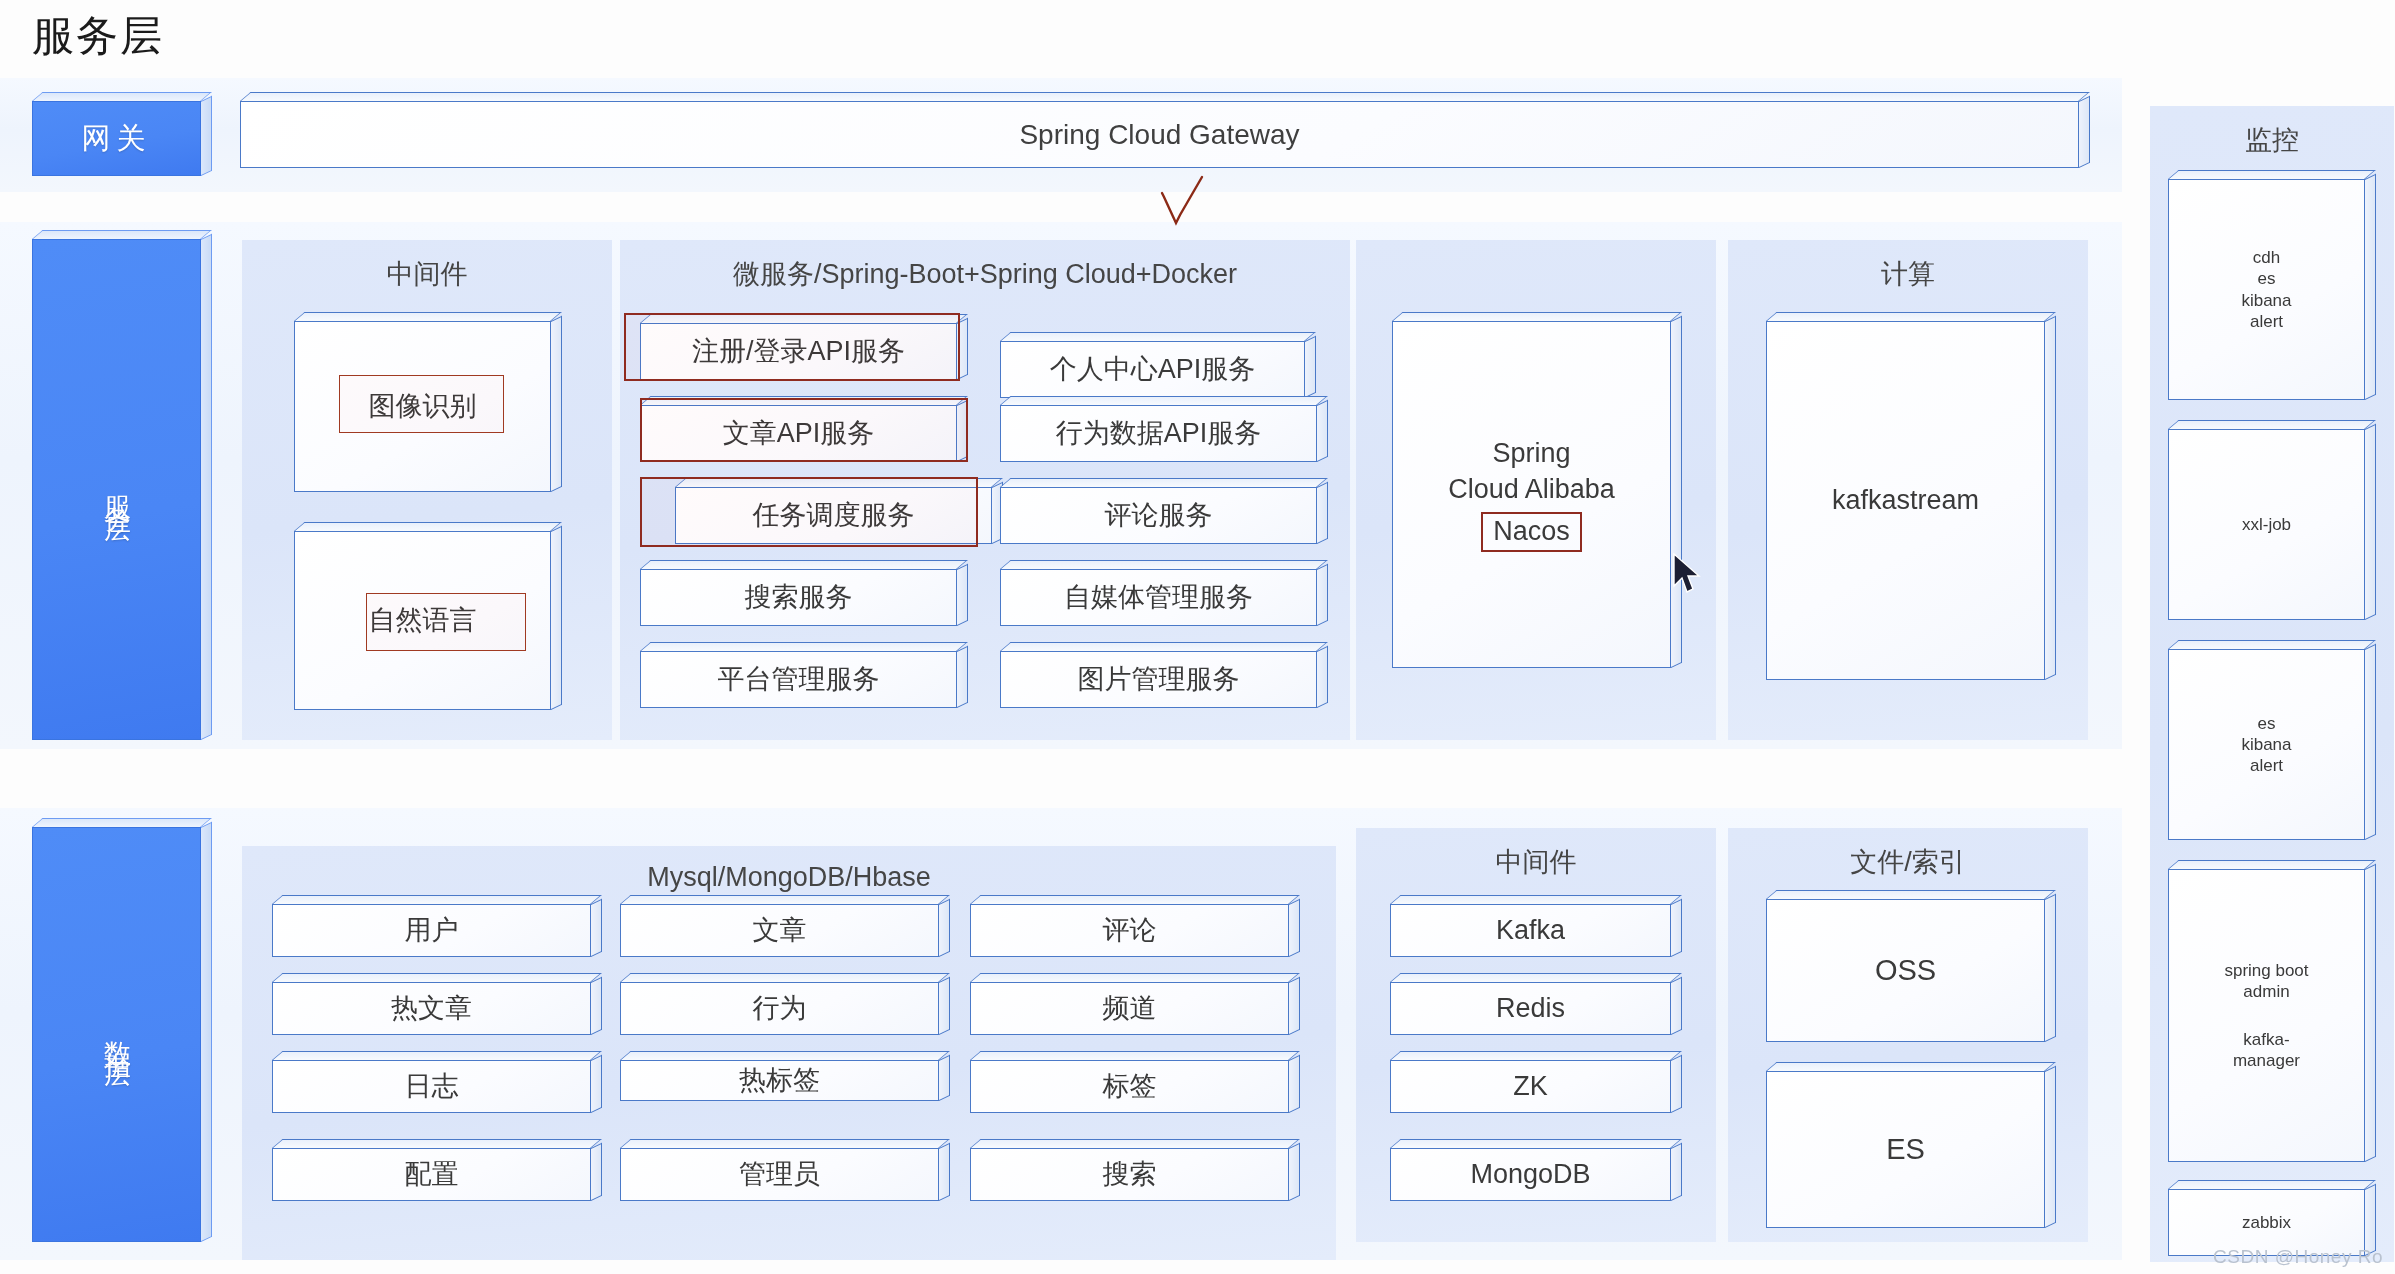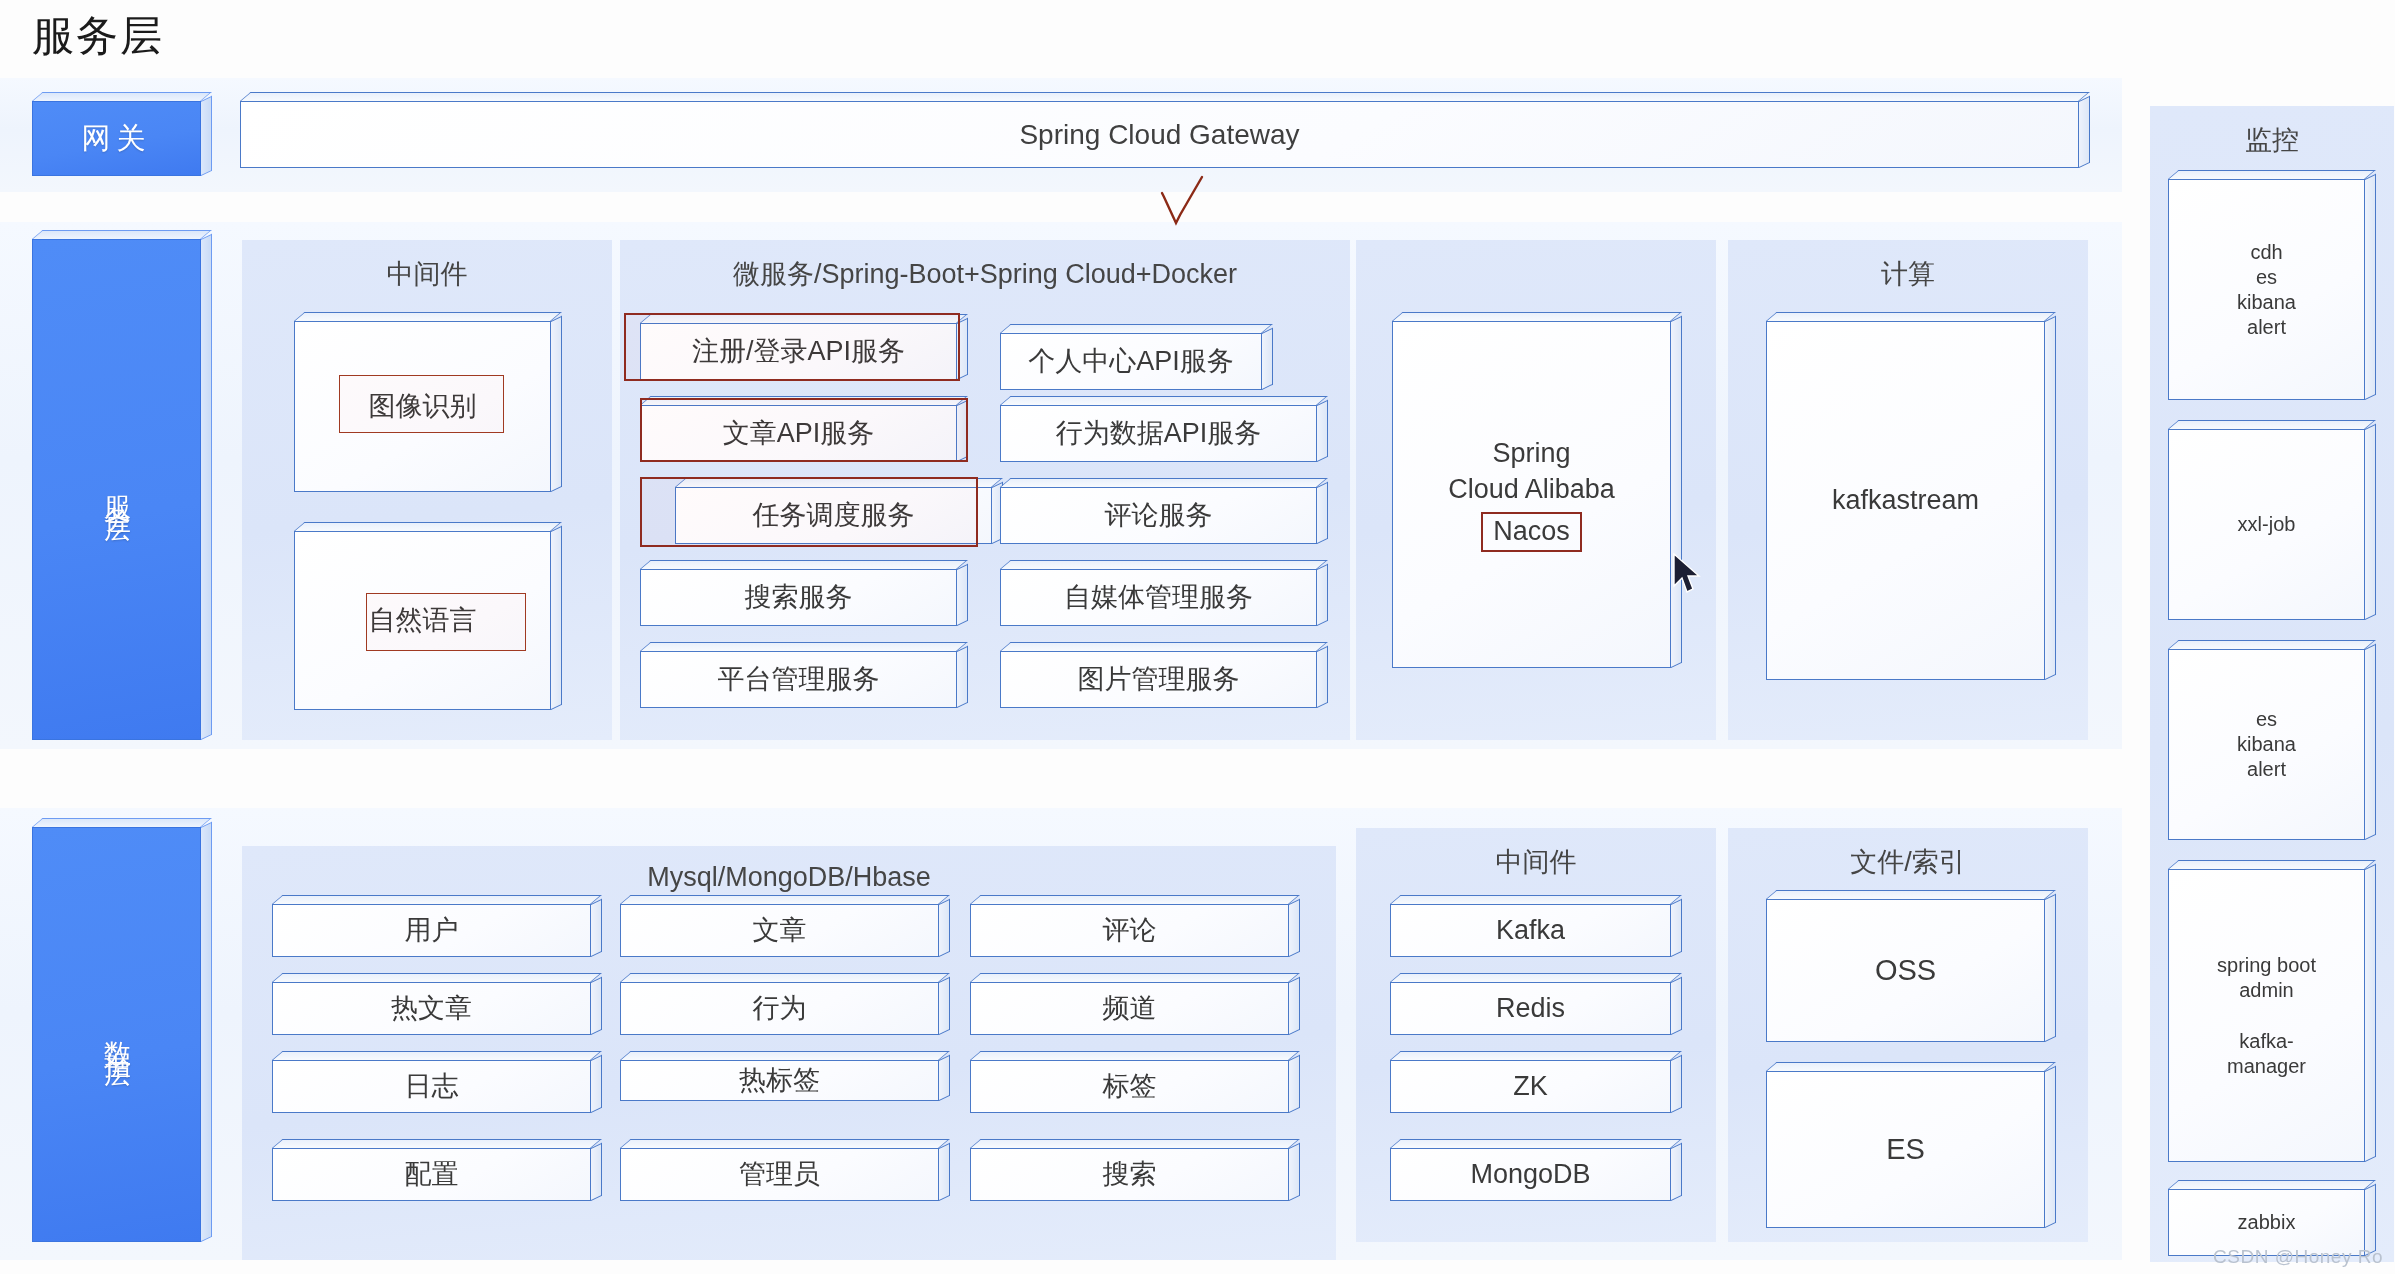--- a/index.html
+++ b/index.html
@@ -95,21 +95,21 @@
   #check-mark { position: absolute; left: 1158px; top: 175px; width: 60px; height: 52px; }
 
   
   #cursor { position: absolute; left: 1672px; top: 552px; width: 30px; height: 44px; }
 
   
   .watermark {
     position: absolute; right: 12px; bottom: 6px;
     font-size: 19px; color: #b9c2cf; letter-spacing: .5px;
   }
-  .fs17 { font-size: 20px; }
+  .fs17 { font-size: 17px; }
   .fs19 { font-size: 27px; }
   .fs21 { font-size: 29px; }
 </style>
 </head>
 <body>
 
 <div id="root">
 
   <div class="page-title">服务层</div>
 
@@ -186,21 +186,21 @@
     <div class="side"></div>
     <div class="face fs19">搜索服务</div>
   </div>
 
   <div class="box3d" style="left:640px; top:642px; width:328px; height:66px;">
     <div class="top"></div>
     <div class="side"></div>
     <div class="face fs19">平台管理服务</div>
   </div>
 
-  <div class="box3d" style="left:1000px; top:324px; width:273px; height:66px;">
+  <div class="box3d" style="left:1000px; top:332px; width:316px; height:66px;">
     <div class="top"></div>
     <div class="side"></div>
     <div class="face fs19">个人中心API服务</div>
   </div>
   <div class="box3d" style="left:1000px; top:396px; width:328px; height:66px;">
     <div class="top"></div>
     <div class="side"></div>
     <div class="face fs19">行为数据API服务</div>
   </div>
   <div class="box3d" style="left:1000px; top:478px; width:328px; height:66px;">

